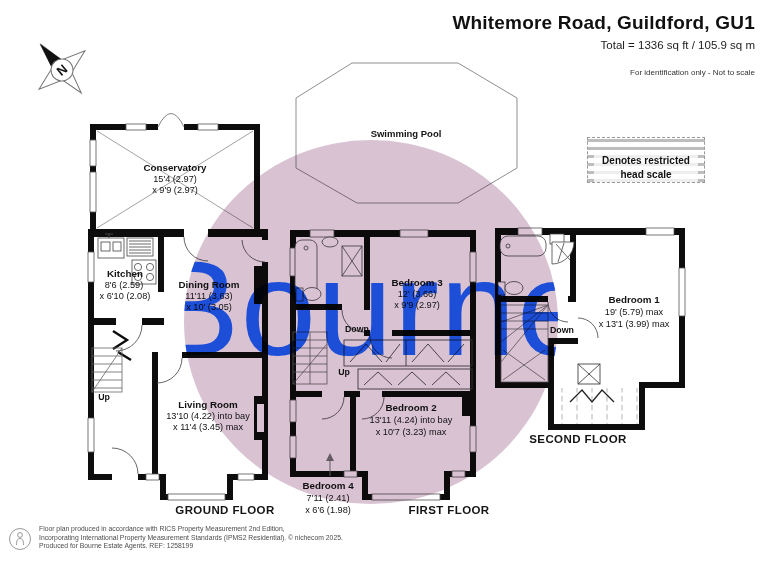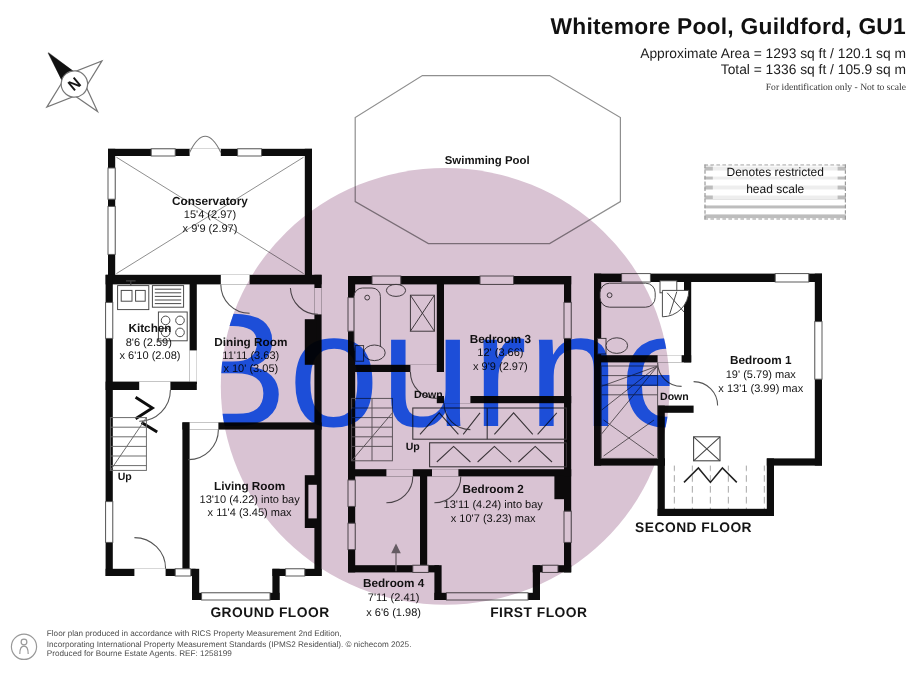--- a/index.html
+++ b/index.html
@@ -6,26 +6,26 @@
   body{
     width:768px;height:576px;position:relative;background:#ffffff;
     font-family:"Liberation Sans", sans-serif;overflow:hidden;
     -webkit-font-smoothing:antialiased;
   }
   #stage{position:absolute;inset:0;}
   
   #header{position:absolute;top:12px;right:13px;text-align:right;color:#111;}
   #header .title{font-size:19px;font-weight:bold;letter-spacing:.2px;margin-bottom:4px;}
   #header .area-line{font-size:11.5px;line-height:14px;color:#1c1c1c;}
-  #header .disclaimer{font-size:8px;color:#333;margin-top:2px;font-family:Liberation Serif, serif;}
+  #header .disclaimer{font-size:8px;color:#333;margin-top:16px;}
   
   #legend{
     position:absolute;left:587px;top:137px;width:116px;height:44px;
-    border:1px dashed #9a9a9a;display:flex;flex-direction:column;justify-content:flex-start;
-    text-align:center;font-size:10px;font-weight:normal;color:#111;line-height:12px;
+    border:1px dashed #9a9a9a;display:flex;flex-direction:column;justify-content:flex-end;
+    text-align:center;font-size:10px;font-weight:bold;color:#111;line-height:12px;
     background:
       repeating-linear-gradient(0deg, #bdbdbd 0 3px, transparent 3px 8px),
       #fff;
     background-size:1px 100%;
     background-repeat:repeat-x;
     background-position:8px 0;
   }
   #legend .lg-inner{background:rgba(255,255,255,.75);margin:0 6px;padding:1px 0;}
   
   #watermark{
@@ -341,22 +341,21 @@
     </g>
   </svg>
 
   
   <div id="watermark">
     <span>Bourne</span>
   </div>
 
   
   <div id="header">
-    <div class="title">Whitemore Pool, Guildford, GU1</div>
-    <div class="area-line">Approximate Area = 1293 sq ft / 120.1 sq m</div>
+    <div class="title">Whitemore Road, Guildford, GU1</div>
     <div class="area-line">Total = 1336 sq ft / 105.9 sq m</div>
     <div class="disclaimer">For identification only - Not to scale</div>
   </div>
 
   
   <div id="legend">
     <div class="lg-inner">Denotes restricted</div>
     <div class="lg-inner">head scale</div>
   </div>
 

